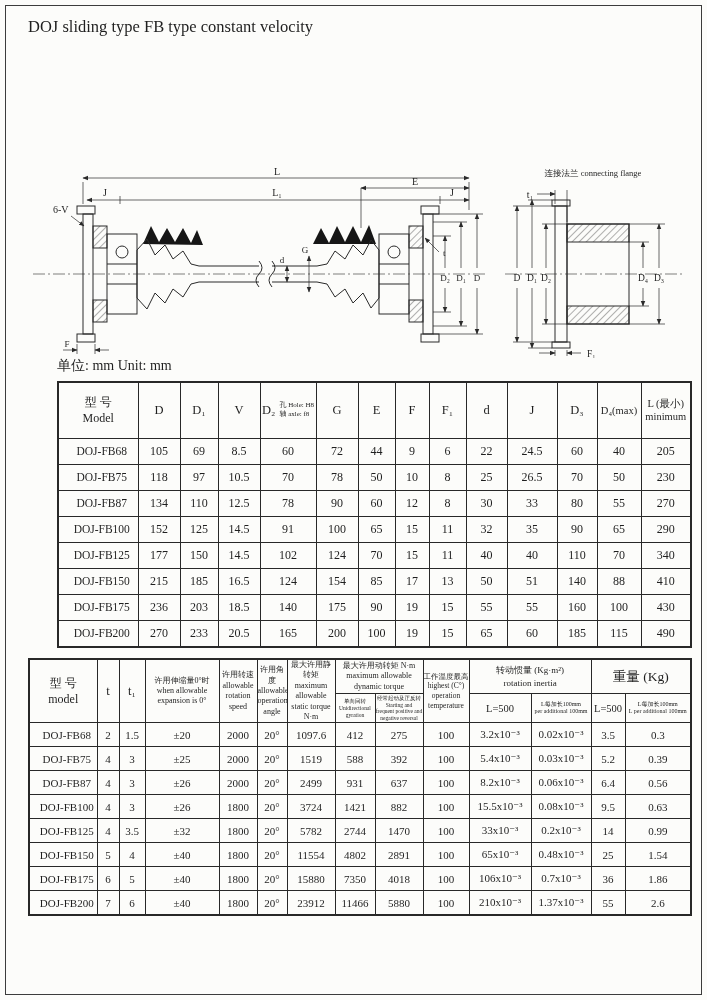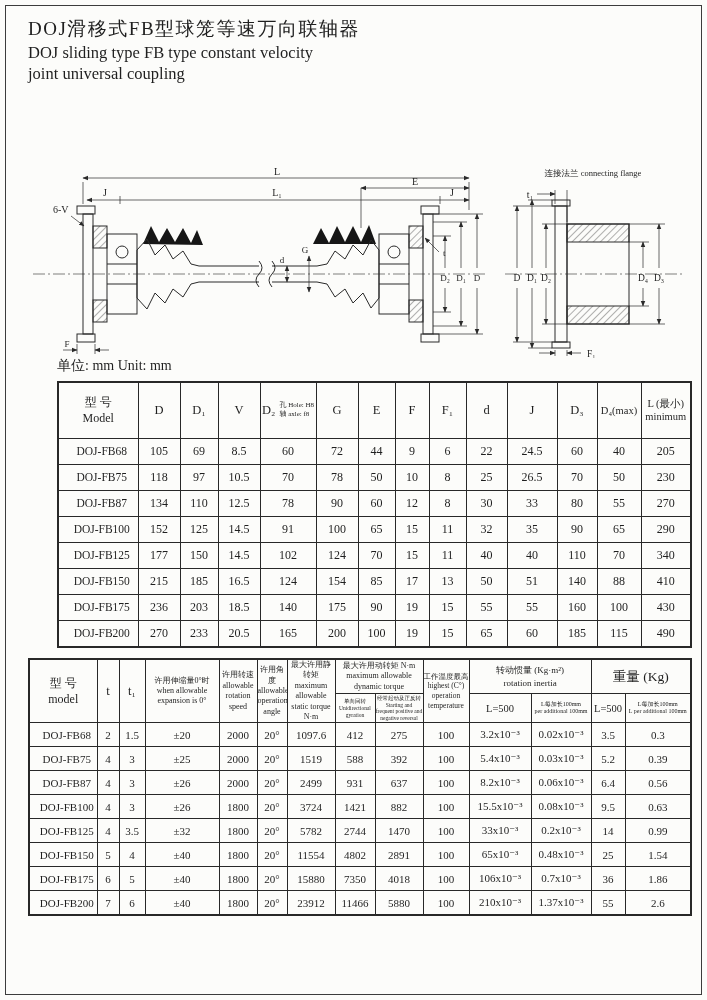--- a/index.html
+++ b/index.html
@@ -44,23 +44,21 @@
   .sm{font-size:9px;}
   .sm2{font-size:9.5px;}
 </style>
 </head>
 <body>
 
 <div class="page">
   <div class="frame"></div>
 
   <div class="abs title-block" style="left:28px;top:16px;">
-    <div class="title-zh">DOJ滑移式FB型球笼等速万向联轴器</div>
     <div class="title-en">DOJ sliding type FB type constant velocity</div>
-    <div class="title-en">joint universal coupling</div>
   </div>
 
 
   <div class="abs" style="left:25px;top:166px;width:665px;height:192px;">
   <svg width="665" height="192" viewBox="0 0 665 192">
     <defs>
       <pattern id="hatch" patternUnits="userSpaceOnUse" width="5" height="5" patternTransform="rotate(45)">
         <line x1="0" y1="0" x2="0" y2="5" stroke="#3a3a3a" stroke-width="0.8"></line>
       </pattern>
       <marker id="arr" viewBox="0 0 10 10" refX="9" refY="5" markerWidth="8" markerHeight="8" orient="auto-start-reverse">

